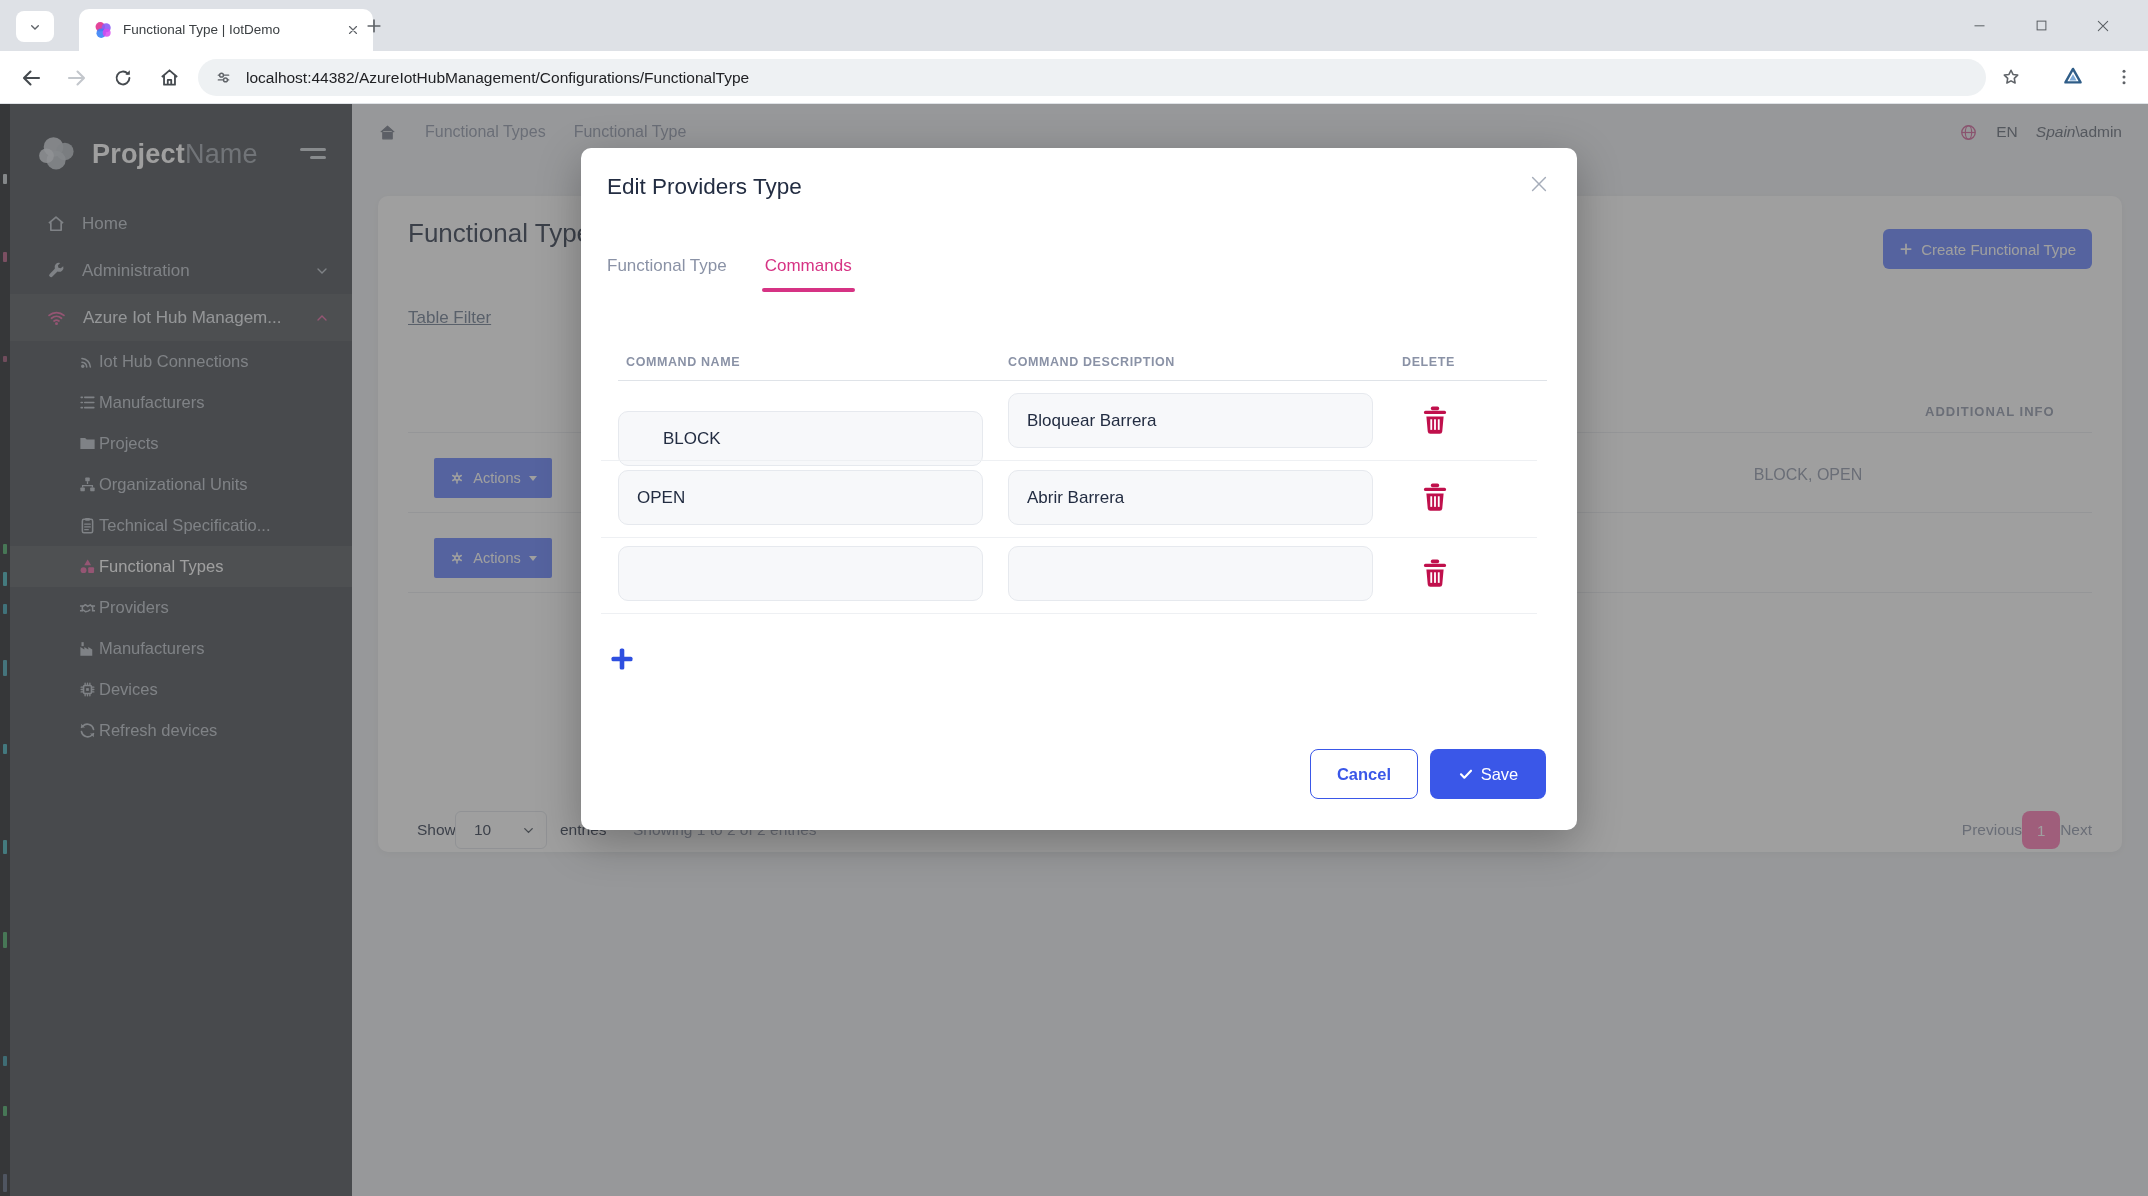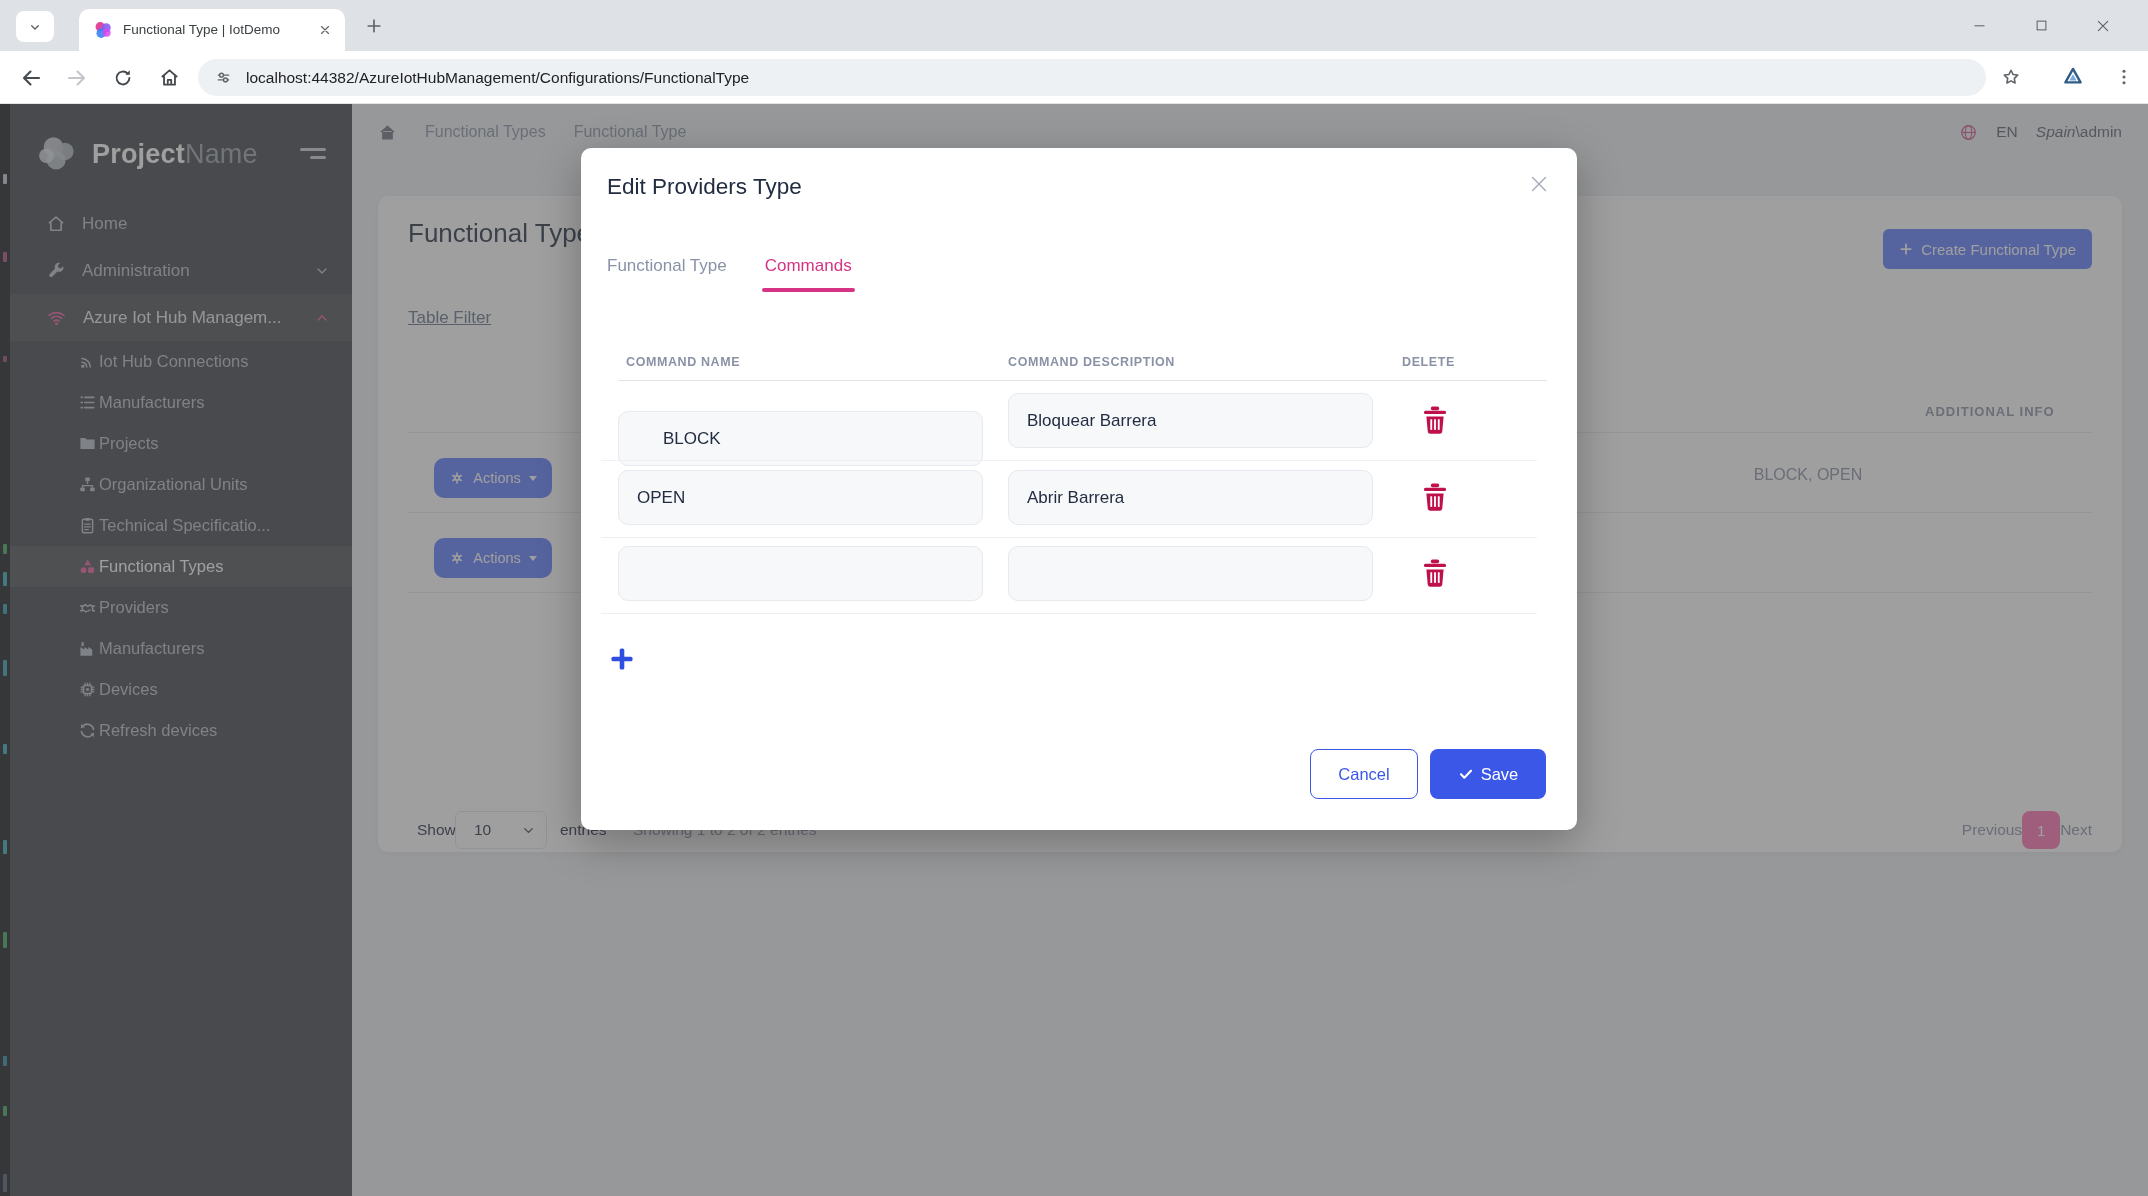--- a/index.html
+++ b/index.html
@@ -3,21 +3,21 @@
 <meta charset="utf-8">
 <style>
   * { box-sizing: border-box; margin: 0; padding: 0; }
   html,body { width:2148px; height:1196px; overflow:hidden; }
   body { font-family:"Liberation Sans", sans-serif; position:relative; background:#eef0f3; }
   svg { display:block; }
 
   
   .tabstrip { position:absolute; left:0; top:0; width:2148px; height:51px; background:#dee1e6; }
   .tab-search { position:absolute; left:16px; top:11px; width:38px; height:31px; background:#fff; border-radius:8px; display:grid; place-items:center; }
-  .tab { position:absolute; left:79px; top:9px; width:266px; height:42px; background:#fff; border-radius:10px 10px 0 0; }
+  .tab { position:absolute; left:79px; top:9px; width:294px; height:42px; background:#fff; border-radius:10px 10px 0 0; }
   .tab-fav { position:absolute; left:14px; top:11px; }
   .tab-title { position:absolute; left:44px; top:0; line-height:42px; width:178px; font-size:13.5px; color:#3c4043; white-space:nowrap; overflow:hidden; text-overflow:ellipsis; }
   .tab-close { position:absolute; right:12px; top:13px; width:16px; height:16px; display:grid; place-items:center; }
   .newtab-btn { position:absolute; left:362px; top:14px; width:24px; height:24px; display:grid; place-items:center; }
   .winctl { position:absolute; right:14px; top:0; height:51px; display:flex; }
   .winctl .wbtn { width:62px; height:51px; display:grid; place-items:center; }
 
   .toolbar { position:absolute; left:0; top:51px; width:2148px; height:53px; background:#fff; border-bottom:1px solid #e0e3e7; }
   .nav-icons { position:absolute; left:14px; top:0; height:53px; display:flex; align-items:center; gap:12px; }
   .nav-ic { width:34px; height:34px; display:grid; place-items:center; border-radius:17px; }
@@ -62,21 +62,21 @@
   .user-chip .dom { font-style:italic; }
 
   
   .card { position:relative; margin:36px 26px 0 26px; height:656px; background:#fff; border-radius:10px; box-shadow:0 2px 6px rgba(40,50,70,.06); }
   .card-title { position:absolute; left:30px; top:22px; font-size:26px; font-weight:500; color:#232d42; }
   .table-filter { position:absolute; left:30px; top:112px; font-size:17px; color:#64748b; text-decoration:underline; cursor:pointer; }
   .create-btn { position:absolute; right:30px; top:33px; height:40px; padding:0 16px; background:#5b7bff; border:none; border-radius:6px; color:#fff; font-size:15px; font-weight:500; display:flex; align-items:center; gap:8px; cursor:pointer; font-family:inherit; }
 
   .t-head { position:absolute; left:1547px; top:208px; font-size:13px; font-weight:bold; letter-spacing:1px; color:#8a92a6; }
   .t-line { position:absolute; left:30px; right:30px; height:1px; background:#e9ecef; }
-  .actions-btn { position:absolute; left:56px; width:118px; height:40px; background:#5b7bff; border:none; border-radius:10px; color:#fff; font-size:14.5px; display:flex; align-items:center; justify-content:center; gap:8px; cursor:pointer; font-family:inherit; }
+  .actions-btn { position:absolute; left:56px; width:118px; height:40px; background:#5b7bff; border:none; border-radius:2px; color:#fff; font-size:14.5px; display:flex; align-items:center; justify-content:center; gap:8px; cursor:pointer; font-family:inherit; }
   .caret { width:0; height:0; border-left:4.5px solid transparent; border-right:4.5px solid transparent; border-top:5px solid #fff; }
   .cmd-cell { position:absolute; left:1330px; width:200px; text-align:center; font-size:16px; color:#8a92a6; }
 
   .t-footer { position:absolute; left:30px; right:30px; top:613px; height:46px; font-size:15.5px; color:#232d42; }
   .show-lbl { position:absolute; left:9px; top:12px; }
   .size-select { position:absolute; left:47px; top:2px; width:92px; height:38px; background:#fff; border:1px solid #dfe3e8; border-radius:6px; cursor:pointer; }
   .size-select .val { position:absolute; left:18px; top:0; line-height:36px; }
   .size-select .sel-chev { position:absolute; right:10px; top:11px; }
   .entries-lbl { position:absolute; left:152px; top:12px; }
   .summary { position:absolute; left:225px; top:12px; color:#8a92a6; }
@@ -93,21 +93,21 @@
   .m-tab.active { color:#d63384; }
   .m-tab.active::after { content:""; position:absolute; left:-3px; right:-3px; bottom:-14px; height:4px; border-radius:2px; background:#d63384; }
 
   .m-col { position:absolute; top:207px; font-size:12.5px; font-weight:bold; letter-spacing:.6px; color:#8a92a6; }
   .m-hline { position:absolute; left:37px; right:30px; top:232px; height:1px; background:#dfe3e8; }
   .m-div { position:absolute; left:20px; right:40px; height:1px; background:#eef0f3; }
   .cmd-input { position:absolute; width:365px; height:55px; background:#f7f8fa; border:1px solid #e6e9ee; border-radius:10px; padding:0 18px; font-size:17px; color:#232d42; font-family:inherit; outline:none; }
   .trash-btn { position:absolute; left:839px; width:30px; height:32px; background:none; border:none; cursor:pointer; padding:0; }
   .addrow-btn { position:absolute; left:29px; top:499px; width:24px; height:24px; background:none; border:none; cursor:pointer; padding:0; }
 
-  .m-cancel { position:absolute; right:159px; bottom:31px; width:108px; height:50px; background:#fff; border:1px solid #3a57e8; border-radius:8px; color:#3a57e8; font-size:16.5px; font-weight:400; cursor:pointer; font-family:inherit; }
+  .m-cancel { position:absolute; right:159px; bottom:31px; width:108px; height:50px; background:#fff; border:1px solid #3a57e8; border-radius:8px; color:#3a57e8; font-size:16.5px; font-weight:700; cursor:pointer; font-family:inherit; }
   .m-save { position:absolute; right:31px; bottom:31px; width:116px; height:50px; background:#3a57e8; border:none; border-radius:8px; color:#fff; font-size:16.5px; font-weight:500; display:flex; align-items:center; justify-content:center; gap:7px; cursor:pointer; font-family:inherit; }
 </style>
 </head>
 <body>
 
 <div class="tabstrip">
   <div class="tab-search">
     <svg width="16" height="16" viewBox="0 0 24 24">
         <path d="M7 10l5 5 5-5" fill="none" stroke="#5f6368" stroke-width="2" stroke-linecap="round"></path>
       </svg>

